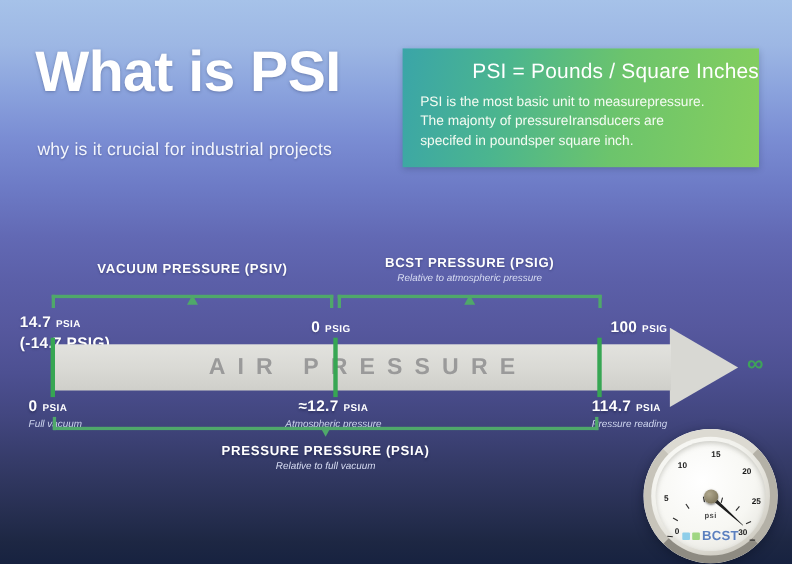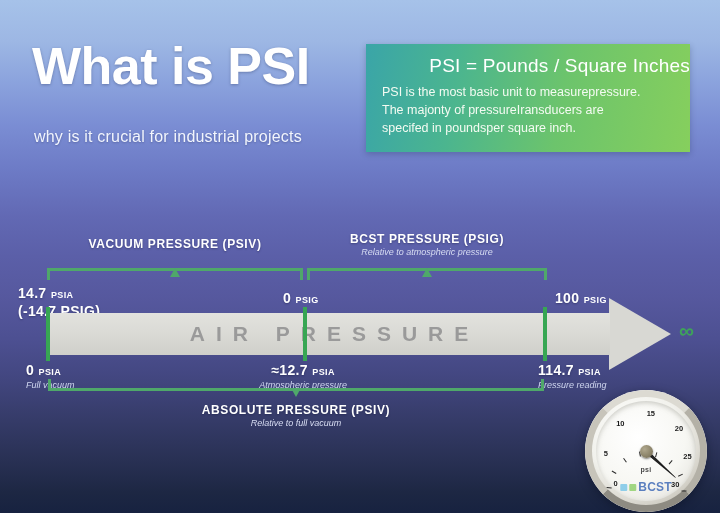--- a/index.html
+++ b/index.html
@@ -270,21 +270,21 @@
   </div>
 
   <div class="bk down" id="bracket-abs">
     <div class="line"></div>
     <div class="cap l"></div>
     <div class="cap r"></div>
     <div class="nub"></div>
   </div>
 
   <div class="sec" id="sec-abs">
-    <div class="t">ABSOLUTE PRESSURE (PSIV)</div>
+    <div class="t">PRESSURE PRESSURE (PSIA)</div>
     <div class="s">Relative to full vacuum</div>
   </div>
 
   <div id="gauge">
     <div class="face"></div>
     <div class="bezel"></div>
 
     <div class="tickm" style="transform:rotate(225deg)"></div>
     <div class="tickm" style="transform:rotate(250deg)">
         <i></i>

